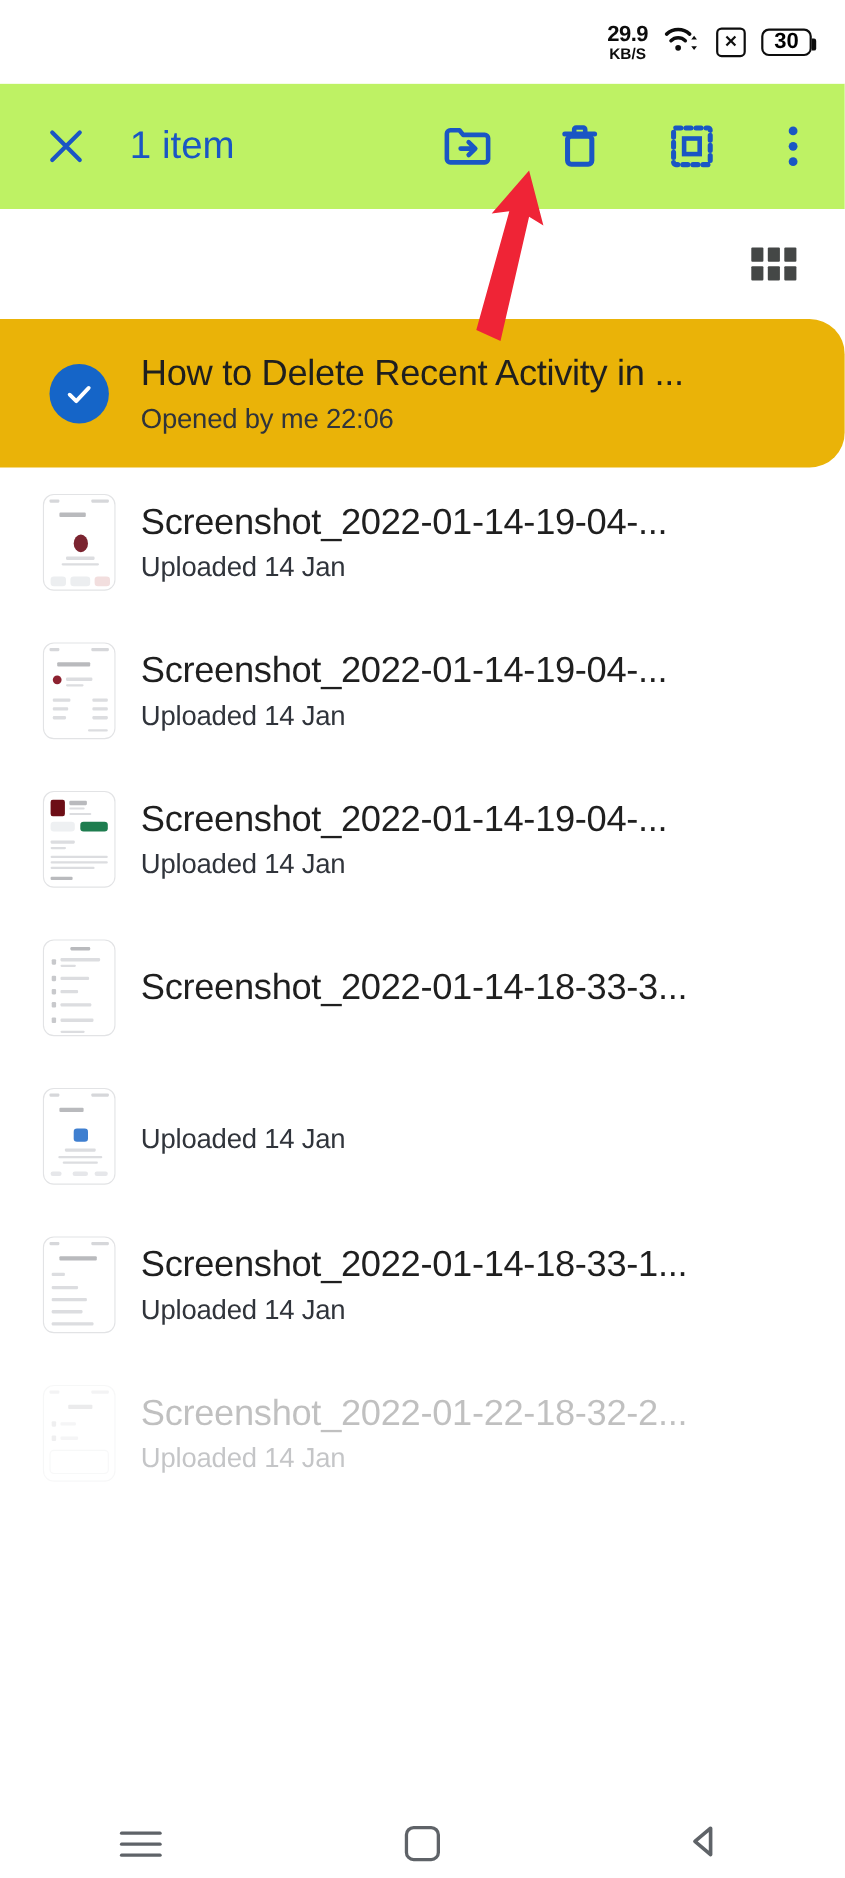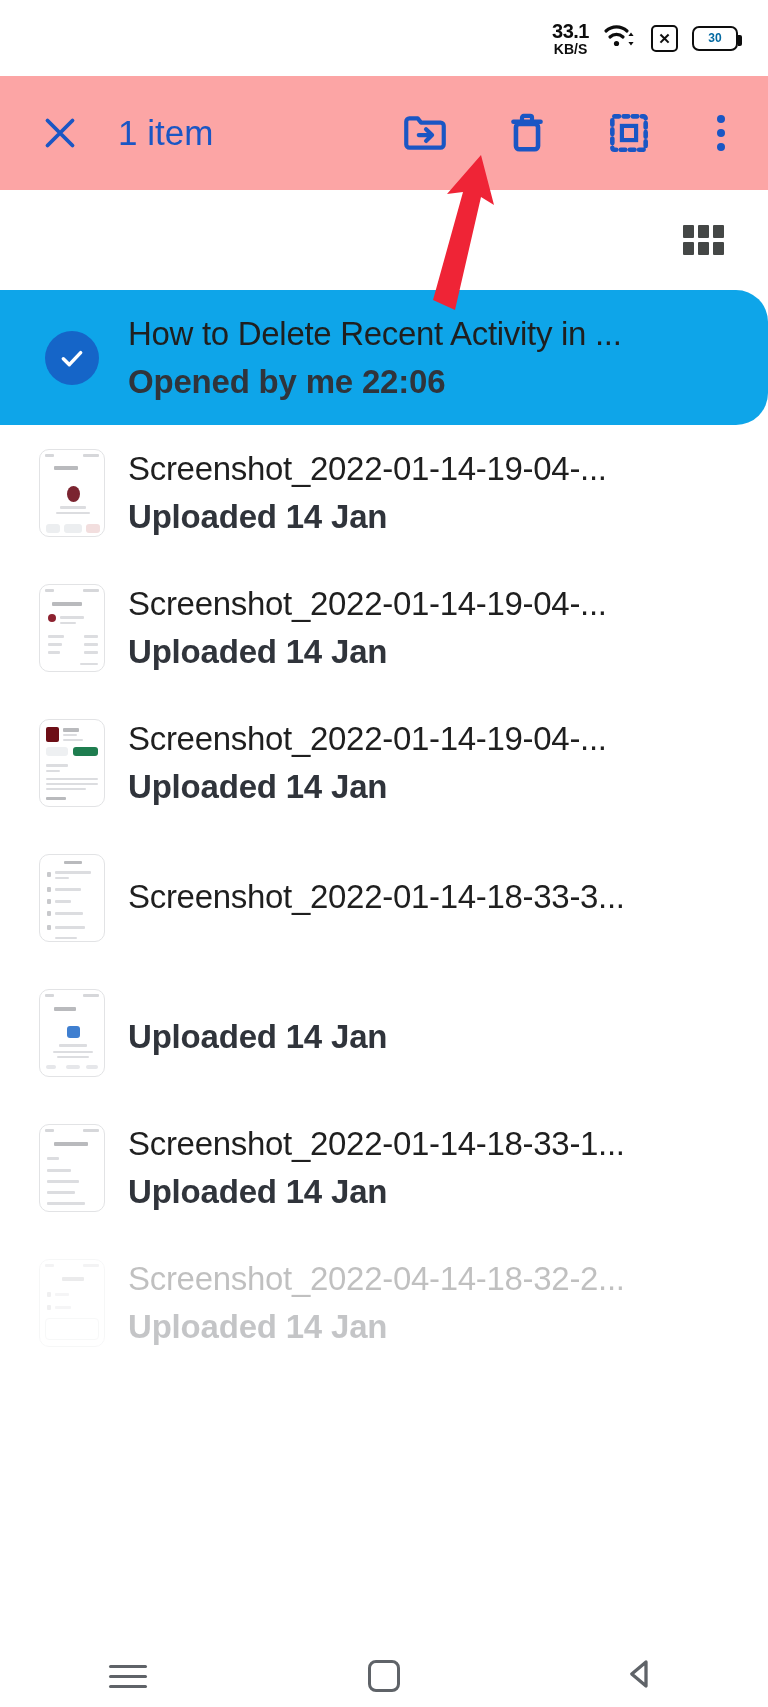--- a/index.html
+++ b/index.html
@@ -22,35 +22,35 @@
   .sb-left{ display:flex; align-items:center; gap:14px; }
   .sb-clock{ font-size:29px; font-weight:600; color:#0d0d0d; letter-spacing:-0.5px; }
   .sb-right{ margin-left:auto; display:flex; align-items:center; gap:14px; }
   .sb-speed{ display:flex; flex-direction:column; align-items:center; line-height:1; color:#0d0d0d; }
   .sb-speed .num{ font-size:20px; font-weight:700; letter-spacing:-0.5px;}
   .sb-speed .unit{ font-size:14px; font-weight:700; margin-top:1px;}
   .batt{
     width:46px; height:25px; border:2.5px solid #0d0d0d; border-radius:7px;
     display:flex; align-items:center; justify-content:center; position:relative;
   }
-  .batt span{ font-size:12px; font-weight:600; color:#0369a1; }
+  .batt span{ font-size:20px; font-weight:600; color:#000000; }
   .batt:after{
     content:""; position:absolute; right:-6px; top:7px;
     width:4px; height:11px; background:#0d0d0d; border-radius:0 2px 2px 0;
   }
   .sb-x{
     width:27px; height:27px; border:2.5px solid #0d0d0d; border-radius:5px;
     display:flex; align-items:center; justify-content:center;
     font-size:15px; font-weight:700; color:#0d0d0d; line-height:1;
   }
 
   
   .toolbar{
     height:114px; width:100%;
-    background:#fca5a5;
+    background:#bef264;
     display:flex; align-items:center;
     padding:0 30px 0 30px;
   }
   .tb-close{ width:60px; height:60px; display:flex; align-items:center; justify-content:center; }
   .tb-title{
     font-size:35px; color:#1a56c4; font-weight:400;
     margin-left:28px; white-space:nowrap;
   }
   .tb-actions{ margin-left:auto; display:flex; align-items:center; gap:48px; }
   .tb-btn{ width:54px; height:54px; display:flex; align-items:center; justify-content:center; }
@@ -70,37 +70,37 @@
   .grid-ico i{ background:#444746; display:block; border-radius:1px; }
 
   
   .list{ width:100%; background:#fff; position:relative; }
   .row{
     display:flex; align-items:center;
     height:135px; padding-left:22px; padding-right:16px;
     position:relative;
   }
   .row.selected{
-    background:#0ea5e9;
+    background:#eab308;
     border-radius:0 32px 32px 0;
     margin-right:0px;
     padding-left:22px;
   }
   .row.fade{ opacity:0.28; }
   .icon-cell{
     width:100px; min-width:100px; display:flex; align-items:center; justify-content:center;
   }
   .meta{ padding-left:6px; flex:1; min-width:0; }
   .fname{
     font-size:33px; color:#1f1f1f; font-weight:400;
     white-space:nowrap; overflow:hidden; letter-spacing:-0.3px;
     line-height:1.22;
   }
   .fsub{
-    font-size:33px; color:#30343b; font-weight:700; margin-top:8px;
+    font-size:25px; color:#30343b; font-weight:400; margin-top:8px;
     white-space:nowrap; letter-spacing:-0.2px;
   }
 
   
   .check{
     width:54px; height:54px; border-radius:50%; background:#1565c8;
     display:flex; align-items:center; justify-content:center;
   }
   .check svg{ display:block; }
 
@@ -146,21 +146,21 @@
   .nav-sq{ width:32px; height:32px; border:3px solid #5f6368; border-radius:8px; }
 </style>
 </head>
 <body>
 
 <div id="screen">
 
   <div class="statusbar">
     <div class="sb-right">
       <div class="sb-speed">
-        <div class="num">33.1</div>
+        <div class="num">29.9</div>
         <div class="unit">KB/S</div>
       </div>
       <span>
         <svg width="34" height="28" viewBox="0 0 34 28">
           <path d="M3 9c6-5.5 15-5.5 21 0" stroke="#0d0d0d" stroke-width="3.2" fill="none" stroke-linecap="round"></path>
           <path d="M7 15c3.8-3.6 9.2-3.6 13 0" stroke="#0d0d0d" stroke-width="3.2" fill="none" stroke-linecap="round"></path>
           <circle cx="13.5" cy="21.5" r="2.6" fill="#0d0d0d"></circle>
           <path d="M28 10.5l2.6 3.4h-5.2zM28 23.5l-2.6-3.4h5.2z" fill="#0d0d0d"></path>
         </svg>
       </span>
@@ -381,21 +381,21 @@
             </div>
           <div class="th-title" style="left:22px;top:17px;width:22px;"></div>
           <div class="th-blob" style="left:7px;top:32px;width:4px;height:5px;border-radius:1px;background:#c8c9cc;"></div>
           <div class="th-line" style="left:15px;top:33px;width:14px;"></div>
           <div class="th-blob" style="left:7px;top:45px;width:4px;height:5px;border-radius:1px;background:#c8c9cc;"></div>
           <div class="th-line" style="left:15px;top:46px;width:16px;"></div>
           <div class="th-card" style="top:58px;height:22px;"></div>
         </div>
       </div>
       <div class="meta">
-        <div class="fname">Screenshot_2022-04-14-18-32-2...</div>
+        <div class="fname">Screenshot_2022-01-22-18-32-2...</div>
         <div class="fsub">Uploaded 14 Jan</div>
       </div>
     </div>
 
   </div>
 
   <div class="arrow">
     <svg width="160" height="165" viewBox="0 0 160 165">
       <path d="M86 5 L99 55 L86 47 L60 160 L38 150 L68 42 L52 44 Z" fill="#ef2436"></path>
     </svg>

